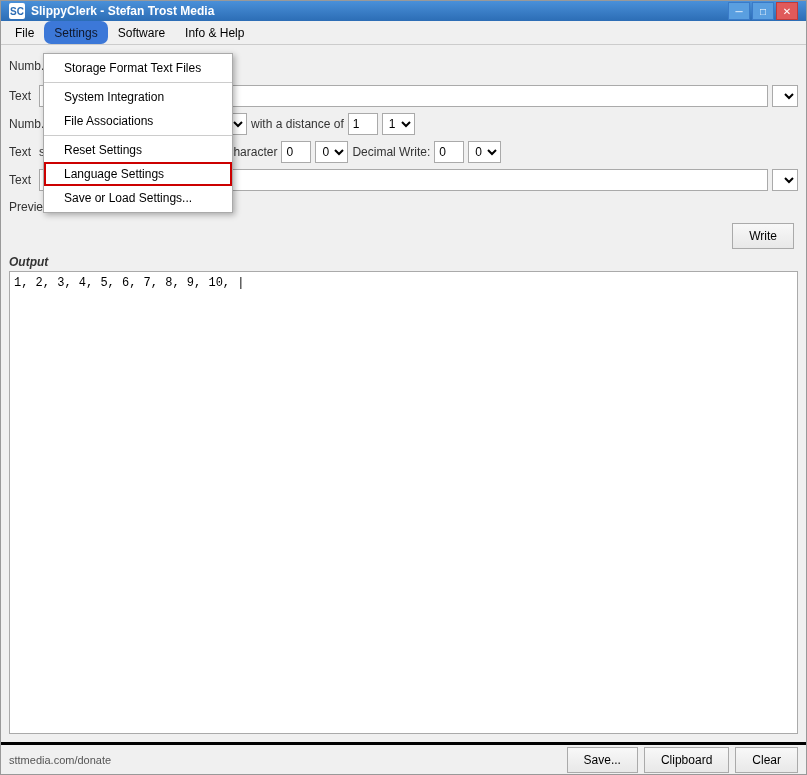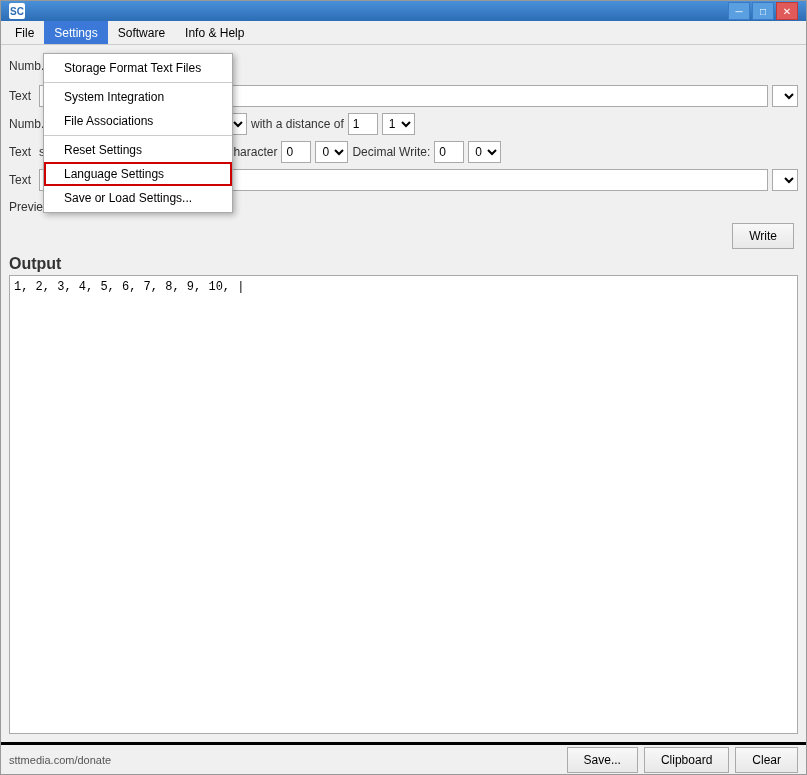--- a/index.html
+++ b/index.html
@@ -90,21 +90,22 @@
       align-items: center;
       font-size: 12px;
       text-align: center;
     }
     .menu-item:hover, .menu-item.active {
       background: #3c78d8;
       color: white;
     }
     .menu-item.active {
       background: #3c78d8;
-      color: #ffffff;
+      color: #0f172a;
+      border-radius: 7px;
     }
     .dropdown-menu {
       position: absolute;
       top: 52px;
       left: 42px;
       background: white;
       border: 1px solid #aaa;
       box-shadow: 2px 2px 6px rgba(0,0,0,0.3);
       z-index: 100;
       min-width: 190px;
@@ -208,24 +209,25 @@
     }
 
     
     .output-section {
       flex: 1;
       display: flex;
       flex-direction: column;
       min-height: 0;
     }
     .output-label {
-      font-size: 16px;
+      font-size: 12px;
       font-weight: bold;
       color: #333;
       margin-bottom: 2px;
+      font-style: italic;
     }
     .output-textarea {
       flex: 1;
       border: 1px solid #aaa;
       background: white;
       padding: 4px;
       font-size: 12px;
       font-family: 'Courier New', monospace;
       resize: none;
       outline: none;
@@ -265,20 +267,21 @@
 </head>
 <body>
 
 <div class="window">
 
   <div class="title-bar">
     <div class="title-bar-left">
       <div class="title-bar-icon">
         <span>SC</span>
       </div>
+      <span class="title-bar-text">SlippyClerk - Stefan Trost Media</span>
     </div>
     <div class="title-bar-controls">
       <button class="title-btn">─</button>
       <button class="title-btn">□</button>
       <button class="title-btn close">✕</button>
     </div>
   </div>
 
   <div class="menu-bar">
     <div class="menu-item">File</div>

